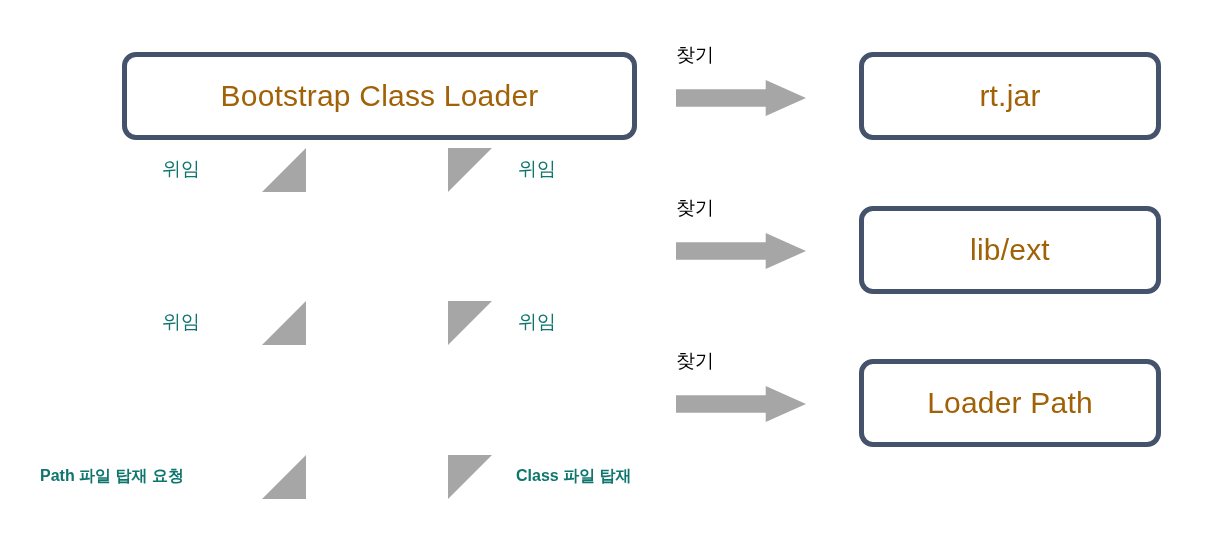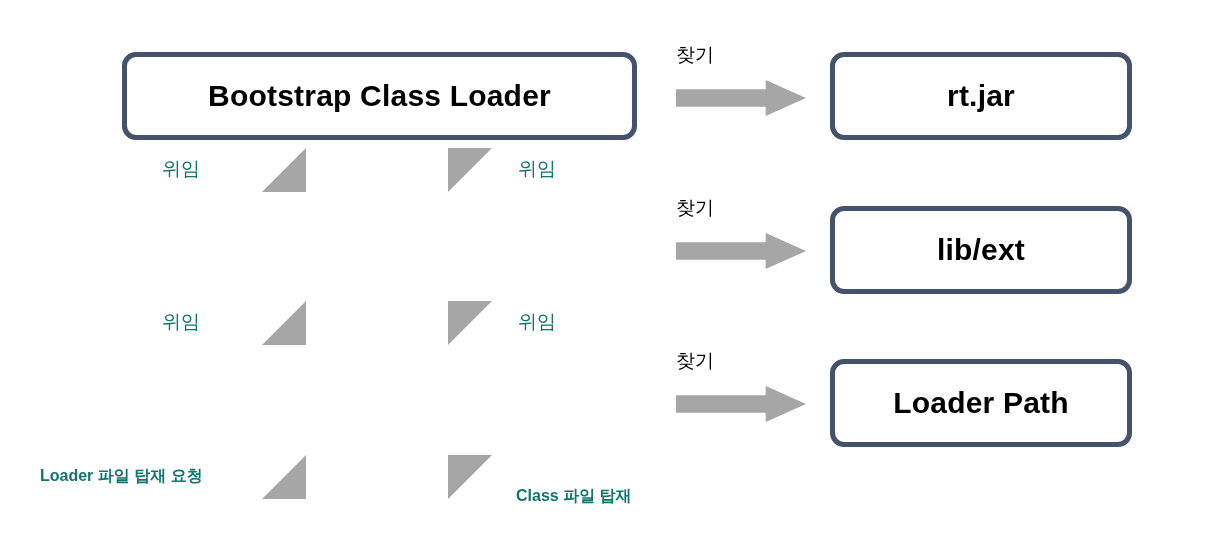--- a/index.html
+++ b/index.html
@@ -22,28 +22,28 @@
     box-sizing: border-box;
     background: #ffffff;
     border: 5px solid #44526b;
     border-radius: 14px;
     display: flex;
     align-items: center;
     justify-content: center;
   }
   .node-label {
     font-size: 30px;
-    font-weight: 700;
-    color: #000000;
+    font-weight: 400;
+    color: #a16207;
     letter-spacing: 0.2px;
     white-space: nowrap;
   }
 
   .box-left  { left: 122px; width: 515px; height: 88px; }
-  .box-right { left: 830px; width: 302px; height: 88px; }
+  .box-right { left: 859px; width: 302px; height: 88px; }
 
   .row-1 { top: 52px; }
   .row-2 { top: 206px; }
   .row-3 { top: 359px; }
 
   
   .block-arrow {
     position: absolute;
     left: 676px;
     width: 130px;
@@ -138,18 +138,18 @@
   <div class="side-label lbl-right gap-2" style="left:518px; top:309px;">위임</div>
 
 
   <div class="find-label find-r3">찾기</div>
   <div class="block-arrow arrow-r3"></div>
 
   <div class="node-box box-right row-3">
     <span class="node-label">Loader Path</span>
   </div>
 
-  <div class="side-label small lbl-left gap-3" style="left:40px; top:466px;">Loader 파일 탑재 요청</div>
+  <div class="side-label small lbl-left gap-3" style="left:40px; top:466px;">Path 파일 탑재 요청</div>
   <div class="tri tri-up gap-3"></div>
   <div class="tri tri-down gap-3"></div>
-  <div class="side-label small lbl-right gap-3" style="left:516px; top:486px;">Class 파일 탑재</div>
+  <div class="side-label small lbl-right gap-3" style="left:516px; top:466px;">Class 파일 탑재</div>
 
 </div>
 
 </body></html>

